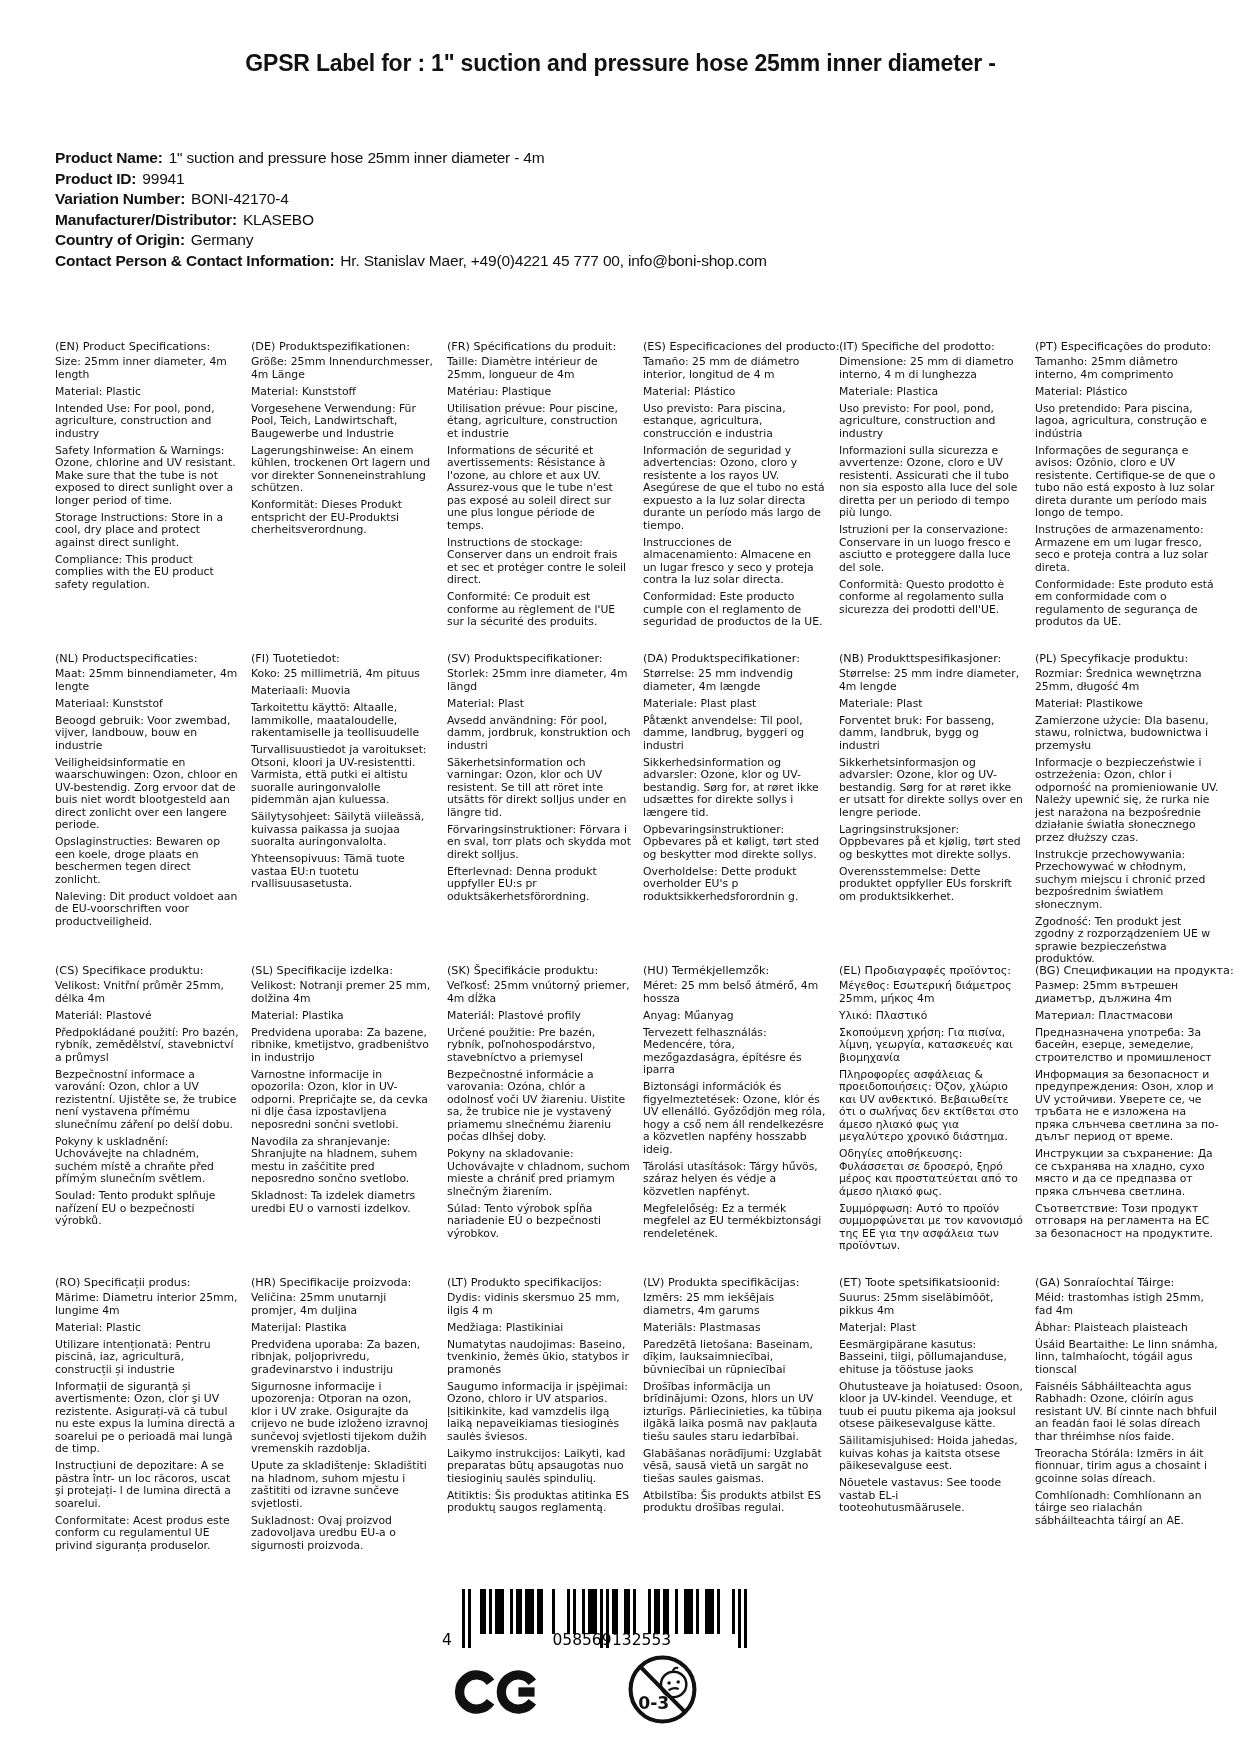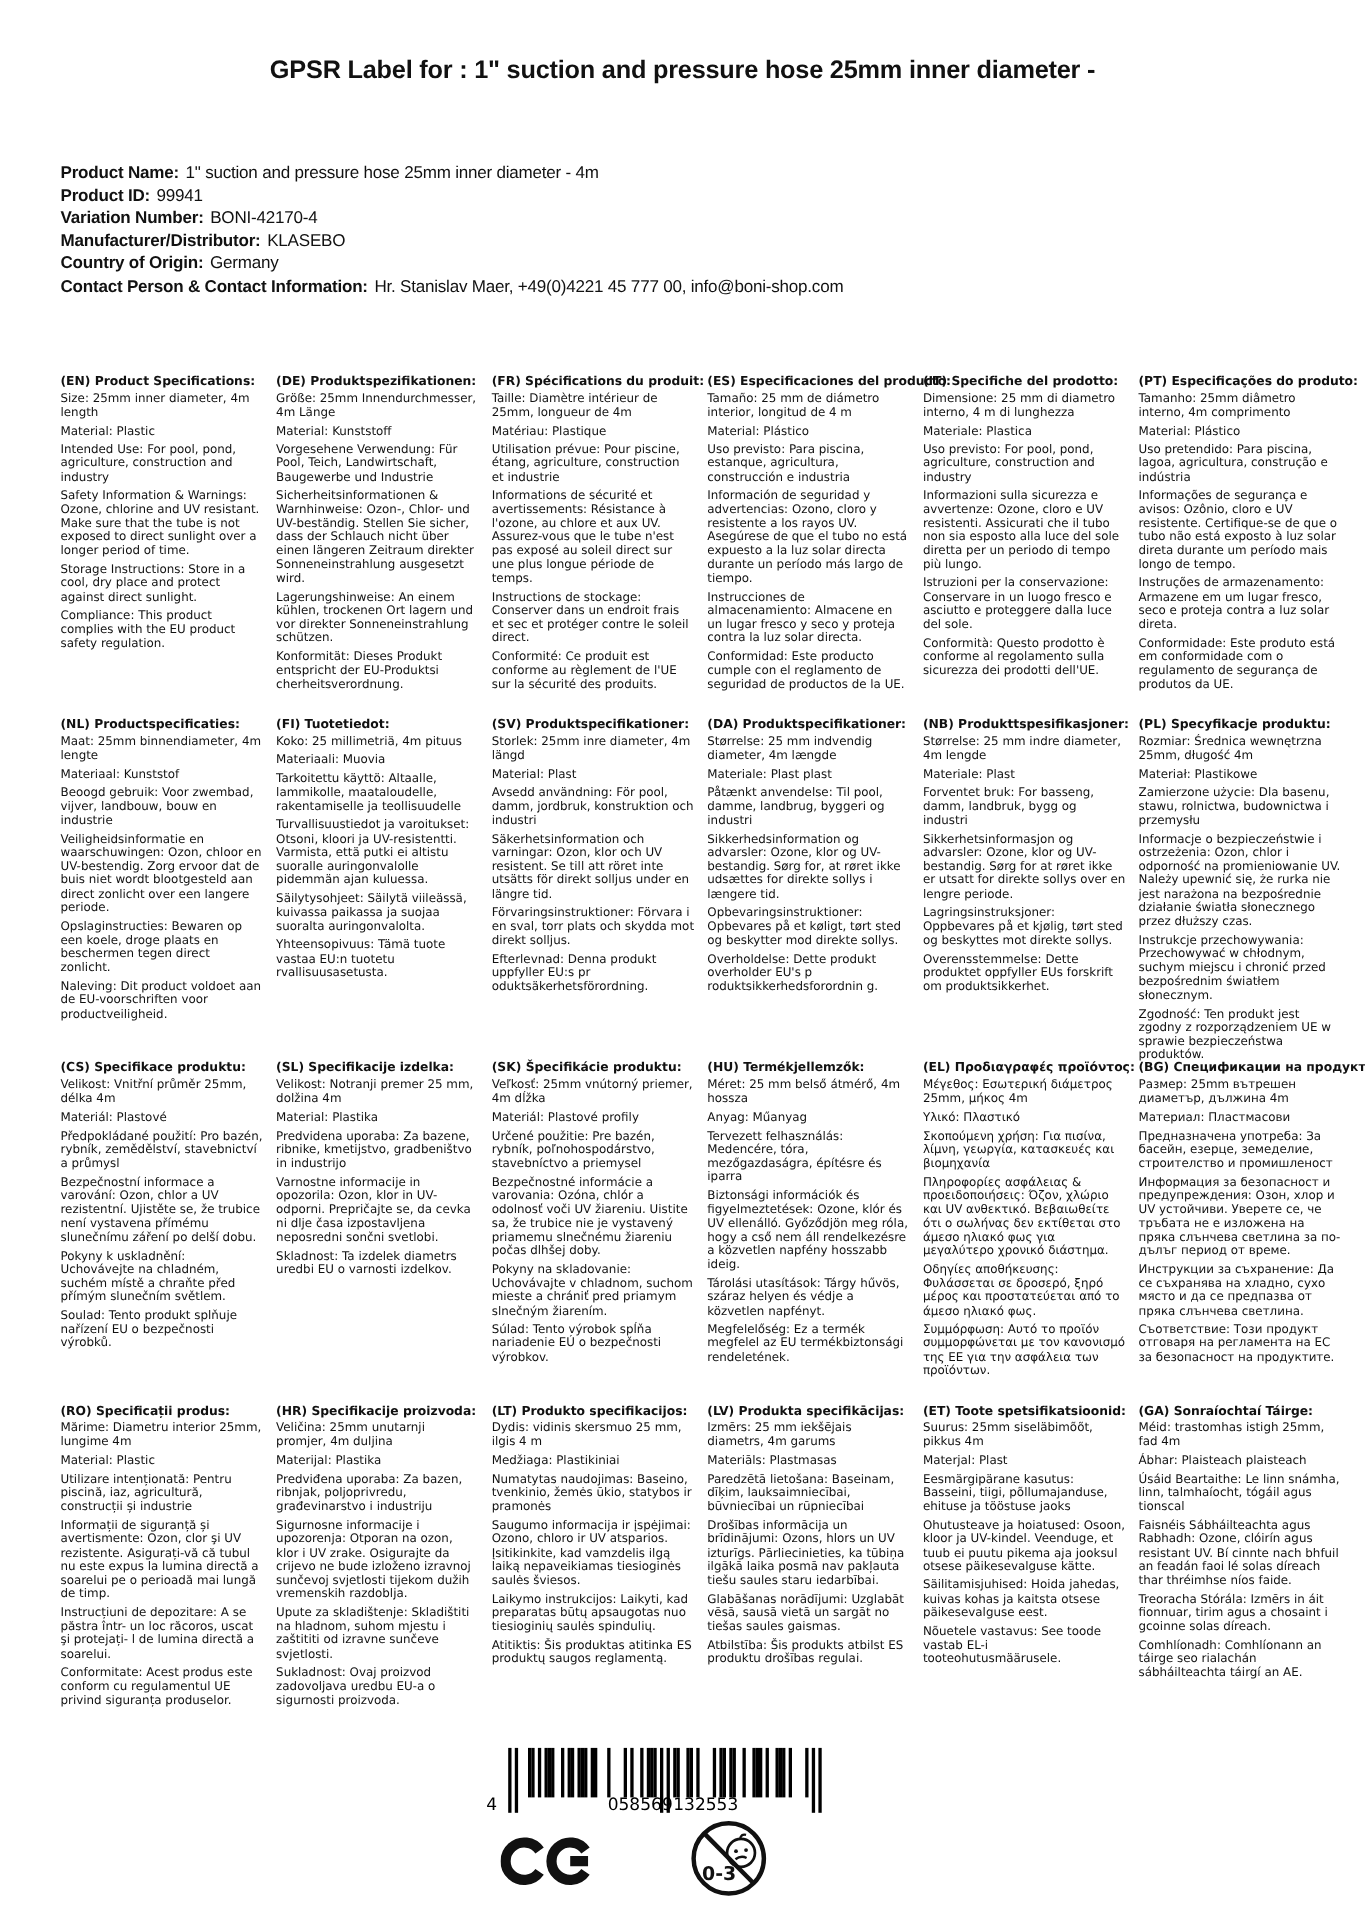--- a/index.html
+++ b/index.html
@@ -11,21 +11,21 @@
          letter-spacing:-0.2px;}
   
   .product-info{position:absolute;top:148px;left:55px;font-family:"Liberation Sans",sans-serif;
                 font-size:15.5px;line-height:1.33;letter-spacing:-0.2px;}
   .info-line{white-space:nowrap;}
   .info-label{font-weight:bold;margin-right:6px;}
   
   .grid{position:absolute;top:340px;left:55px;width:1164px;display:grid;
         grid-template-columns:repeat(6,184px);column-gap:12px;grid-auto-rows:312px;}
   .block{font-size:10.8px;line-height:1.16;}
-  .bh{font-weight:bold;font-size:11.2px;white-space:nowrap;margin:0 0 3px 0;}
+  .bh{font-weight:normal;font-size:11.2px;white-space:nowrap;margin:0 0 3px 0;}
   .bp{margin:0 0 4.5px 0;padding:0;}
   
   .barcode{position:absolute;left:462px;top:1589px;width:285px;height:59px;}
   .bar{position:absolute;top:0;width:3px;background:#000;height:45px;}
   .bar.guard{height:59px;}
   .bc-num{position:absolute;bottom:-1px;font-size:15.5px;font-family:"DejaVu Sans",sans-serif;color:#000;}
   .bc-left{left:-20px;}
   .bc-g1{left:9px;width:126px;text-align:center;margin-left:48px;}
   .bc-g2{left:150px;width:126px;}
   
@@ -65,21 +65,20 @@
         <p class="bp">Safety Information &amp; Warnings: Ozone, chlorine and UV resistant. Make sure that the tube is not exposed to direct sunlight over a longer period of time.</p>
         <p class="bp">Storage Instructions: Store in a cool, dry place and protect against direct sunlight.</p>
         <p class="bp">Compliance: This product complies with the EU product safety regulation.</p>
       </div>
 
   <div class="block">
     <div class="bh">(DE) Produktspezifikationen:</div>
   <p class="bp">Größe: 25mm Innendurchmesser, 4m Länge</p>
         <p class="bp">Material: Kunststoff</p>
         <p class="bp">Vorgesehene Verwendung: Für Pool, Teich, Landwirtschaft, Baugewerbe und Industrie</p>
-        <p class="bp">Sicherheitsinformationen &amp; Warnhinweise: Ozon-, Chlor- und UV-beständig. Stellen Sie sicher, dass der Schlauch nicht über einen längeren Zeitraum direkter Sonneneinstrahlung ausgesetzt wird.</p>
         <p class="bp">Lagerungshinweise: An einem kühlen, trockenen Ort lagern und vor direkter Sonneneinstrahlung schützen.</p>
         <p class="bp">Konformität: Dieses Produkt entspricht der EU-Produktsi cherheitsverordnung.</p>
       </div>
 
   <div class="block">
     <div class="bh">(FR) Spécifications du produit:</div>
   <p class="bp">Taille: Diamètre intérieur de 25mm, longueur de 4m</p>
         <p class="bp">Matériau: Plastique</p>
         <p class="bp">Utilisation prévue: Pour piscine, étang, agriculture, construction et industrie</p>
         <p class="bp">Informations de sécurité et avertissements: Résistance à l'ozone, au chlore et aux UV. Assurez-vous que le tube n'est pas exposé au soleil direct sur une plus longue période de temps.</p>
@@ -186,20 +185,21 @@
         <p class="bp">Pokyny k uskladnění: Uchovávejte na chladném, suchém místě a chraňte před přímým slunečním světlem.</p>
         <p class="bp">Soulad: Tento produkt splňuje nařízení EU o bezpečnosti výrobků.</p>
       </div>
 
   <div class="block">
     <div class="bh">(SL) Specifikacije izdelka:</div>
   <p class="bp">Velikost: Notranji premer 25 mm, dolžina 4m</p>
         <p class="bp">Material: Plastika</p>
         <p class="bp">Predvidena uporaba: Za bazene, ribnike, kmetijstvo, gradbeništvo in industrijo</p>
         <p class="bp">Varnostne informacije in opozorila: Ozon, klor in UV-odporni. Prepričajte se, da cevka ni dlje časa izpostavljena neposredni sončni svetlobi.</p>
+        <p class="bp">Navodila za shranjevanje: Shranjujte na hladnem, suhem mestu in zaščitite pred neposredno sončno svetlobo.</p>
         <p class="bp">Skladnost: Ta izdelek diametrs uredbi EU o varnosti izdelkov.</p>
       </div>
 
   <div class="block">
     <div class="bh">(SK) Špecifikácie produktu:</div>
   <p class="bp">Veľkosť: 25mm vnútorný priemer, 4m dĺžka</p>
         <p class="bp">Materiál: Plastové profily</p>
         <p class="bp">Určené použitie: Pre bazén, rybník, poľnohospodárstvo, stavebníctvo a priemysel</p>
         <p class="bp">Bezpečnostné informácie a varovania: Ozóna, chlór a odolnosť voči UV žiareniu. Uistite sa, že trubice nie je vystavený priamemu slnečnému žiareniu počas dlhšej doby.</p>
         <p class="bp">Pokyny na skladovanie: Uchovávajte v chladnom, suchom mieste a chrániť pred priamym slnečným žiarením.</p>

